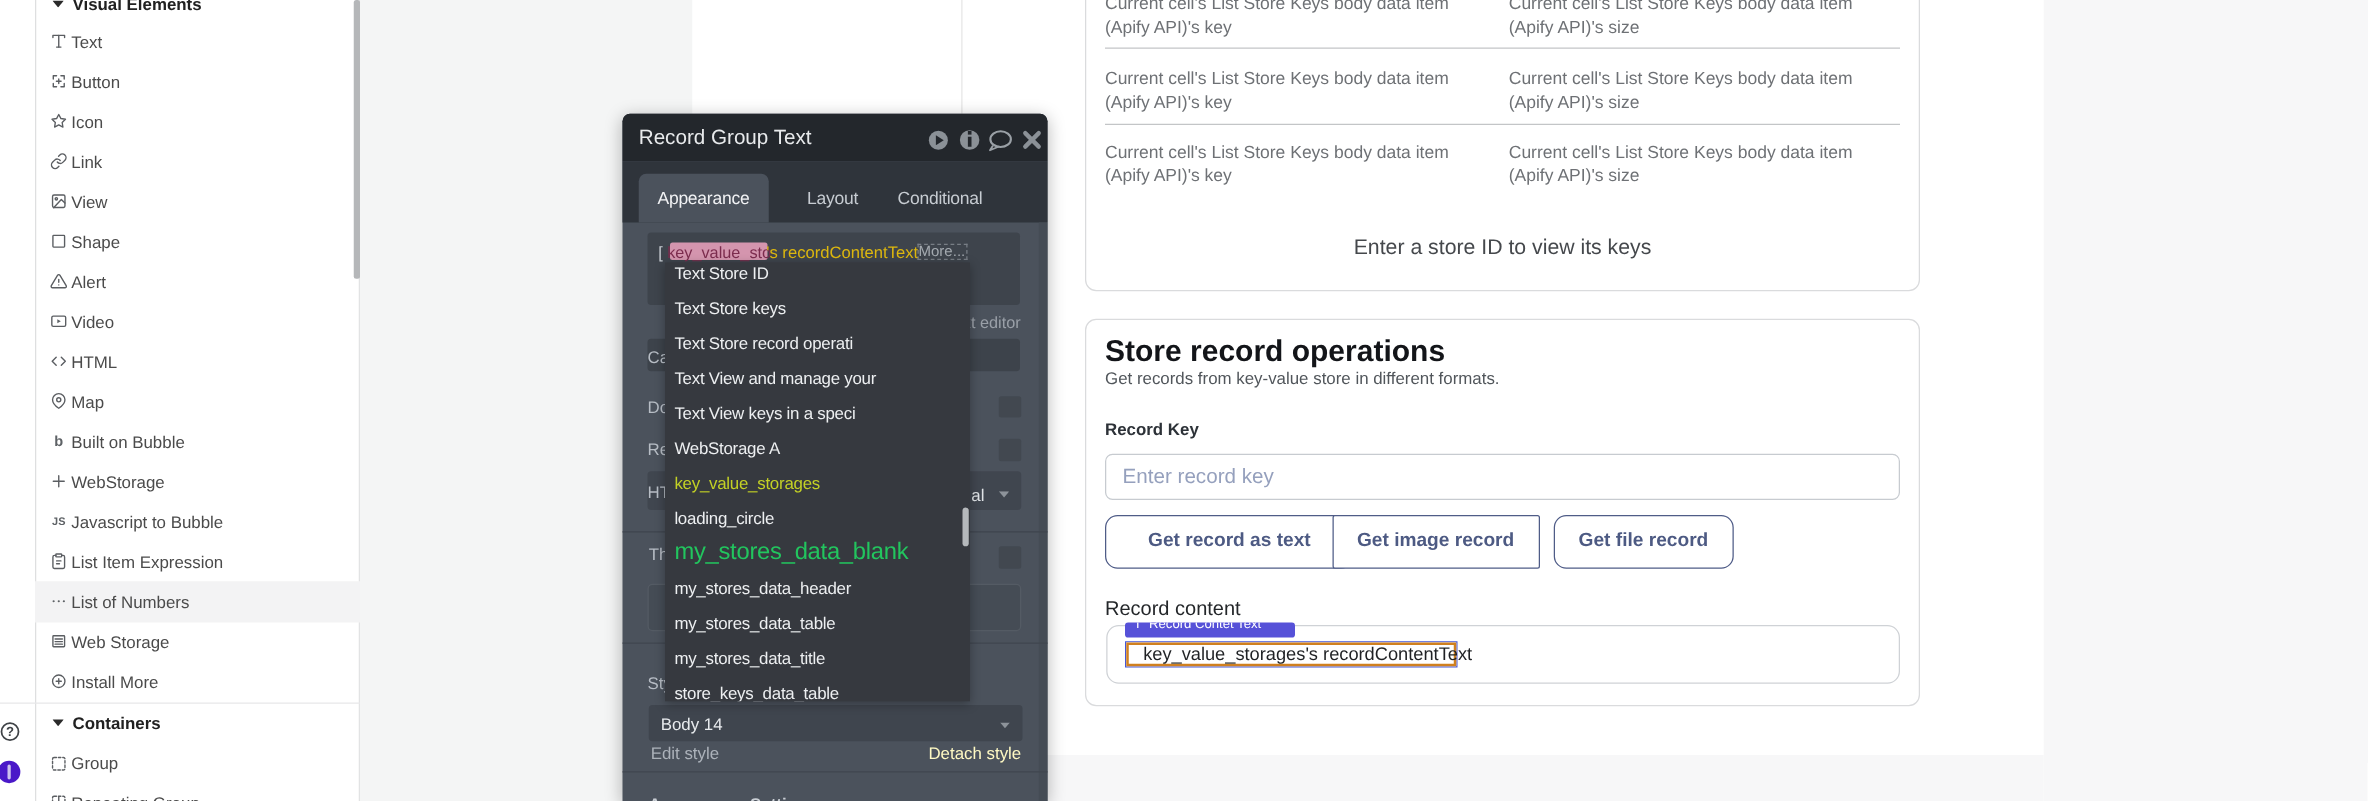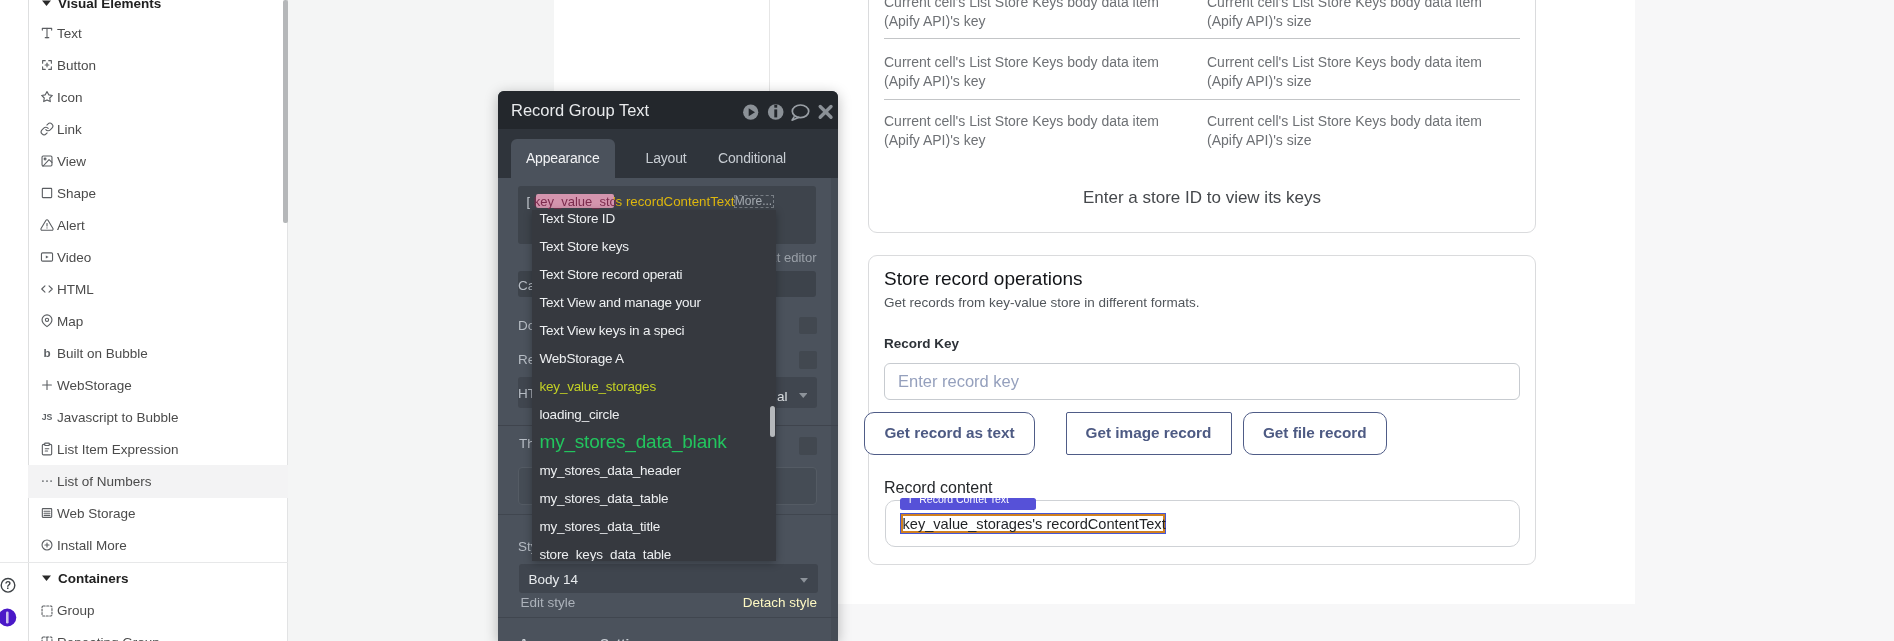--- a/index.html
+++ b/index.html
@@ -24,34 +24,34 @@
 <div class="abs" style="left:1207px;top:-7px;width:320px;font-size:14px;line-height:19.3px;color:#6e7175">Current cell's List Store Keys body data item<br>(Apify API)'s size</div>
 <div class="abs" style="left:884px;top:38px;width:636px;height:1px;background:#c3c5c7"></div>
 <div class="abs" style="left:884px;top:52.5px;width:320px;font-size:14px;line-height:19.3px;color:#6e7175">Current cell's List Store Keys body data item<br>(Apify API)'s key</div>
 <div class="abs" style="left:1207px;top:52.5px;width:320px;font-size:14px;line-height:19.3px;color:#6e7175">Current cell's List Store Keys body data item<br>(Apify API)'s size</div>
 <div class="abs" style="left:884px;top:99px;width:636px;height:1px;background:#c3c5c7"></div>
 <div class="abs" style="left:884px;top:112px;width:320px;font-size:14px;line-height:19.3px;color:#6e7175">Current cell's List Store Keys body data item<br>(Apify API)'s key</div>
 <div class="abs" style="left:1207px;top:112px;width:320px;font-size:14px;line-height:19.3px;color:#6e7175">Current cell's List Store Keys body data item<br>(Apify API)'s size</div>
 <div class="abs" style="left:868px;top:187.5px;width:668px;text-align:center;font-size:17px;color:#45484c">Enter a store ID to view its keys</div>
 
 <div class="abs" style="left:868px;top:255px;width:668px;height:310px;background:#fff;border:1px solid #dadbdd;border-radius:9px"></div>
-<div class="abs" style="left:884px;top:268px;font-size:19px;font-weight:normal;color:#131519">Store record operations</div>
+<div class="abs" style="left:884px;top:268px;font-size:24px;font-weight:bold;color:#131519">Store record operations</div>
 <div class="abs" style="left:884px;top:294.5px;font-size:13.5px;color:#51565b">Get records from key-value store in different formats.</div>
 <div class="abs" style="left:884px;top:336px;font-size:13.5px;font-weight:bold;color:#2d3238">Record Key</div>
 <div class="abs" style="left:884px;top:362.5px;width:635.5px;height:37.5px;border:1px solid #c7cbd0;border-radius:6px;background:#fff;display:flex;align-items:center;padding-left:13px;font-size:16.5px;color:#95a0bd">Enter record key</div>
-<div class="abs" style="left:864px;top:412px;width:171px;height:42.7px;border:1px solid #4f5c87;border-radius:10px;background:#fff;display:flex;align-items:center;justify-content:center;font-size:15.3px;font-weight:bold;color:#4d5a83">Get record as text</div>
+<div class="abs" style="left:884px;top:412px;width:199px;height:42.7px;border:1px solid #4f5c87;border-radius:10px;background:#fff;display:flex;align-items:center;justify-content:center;font-size:15.3px;font-weight:bold;color:#4d5a83">Get record as text</div>
 <div class="abs" style="left:1065.5px;top:412px;width:166px;height:42.7px;border:1px solid #4f5c87;border-radius:2px;background:#fff;display:flex;align-items:center;justify-content:center;font-size:15.3px;font-weight:bold;color:#4d5a83">Get image record</div>
 <div class="abs" style="left:1243px;top:412px;width:143.5px;height:42.7px;border:1px solid #4f5c87;border-radius:10px;background:#fff;display:flex;align-items:center;justify-content:center;font-size:15.3px;font-weight:bold;color:#4d5a83">Get file record</div>
 <div class="abs" style="left:884px;top:478.5px;font-size:16px;color:#24272a">Record content</div>
 <div class="abs" style="left:885px;top:500px;width:634.5px;height:47px;border:1px solid #cfd2d6;border-radius:10px;background:#fff"></div>
 <div class="abs" style="left:900px;top:497.5px;width:135.5px;height:12px;background:#5651d8;border-radius:2.5px;overflow:hidden">
   <div style="position:absolute;left:7px;top:-4.5px;font-size:10.5px;color:#fff;white-space:nowrap">T&nbsp;&nbsp;Record Contet Text</div>
 </div>
 <div class="abs" style="left:899.5px;top:513px;width:266.5px;height:21px;border:1px solid #4457d8">
-  <div style="position:absolute;inset:0;border:2px solid #d0801f;background:#fff;display:flex;align-items:center;padding-left:0px;font-size:14.6px;color:#1f2124;white-space:nowrap">key_value_storages's recordContentText</div>
+  <div style="position:absolute;inset:0;border:2px solid #d0801f;background:#fff;display:flex;align-items:center;padding-left:12px;font-size:14.6px;color:#1f2124;white-space:nowrap">key_value_storages's recordContentText</div>
 </div>
 
 <div class="abs" style="left:0;top:0;width:288px;height:641px;background:#fff;border-right:1px solid #e2e3e4"></div>
 <div class="abs" style="left:27.5px;top:0;width:1px;height:641px;background:#dedfe0"></div>
 <div class="abs" style="left:28px;top:465.3px;width:260px;height:32.7px;background:#f3f3f4"></div>
 <div class="abs" style="left:283px;top:0;width:4.5px;height:223px;background:#b5b7b9;border-radius:2px"></div>
 <div class="abs" style="left:0;top:561.5px;width:288px;height:1px;background:#e7e8e9"></div>
 <div id="sidebar">
     <div class="r" style="top:17px">
       <svg viewBox="0 0 24 24">

